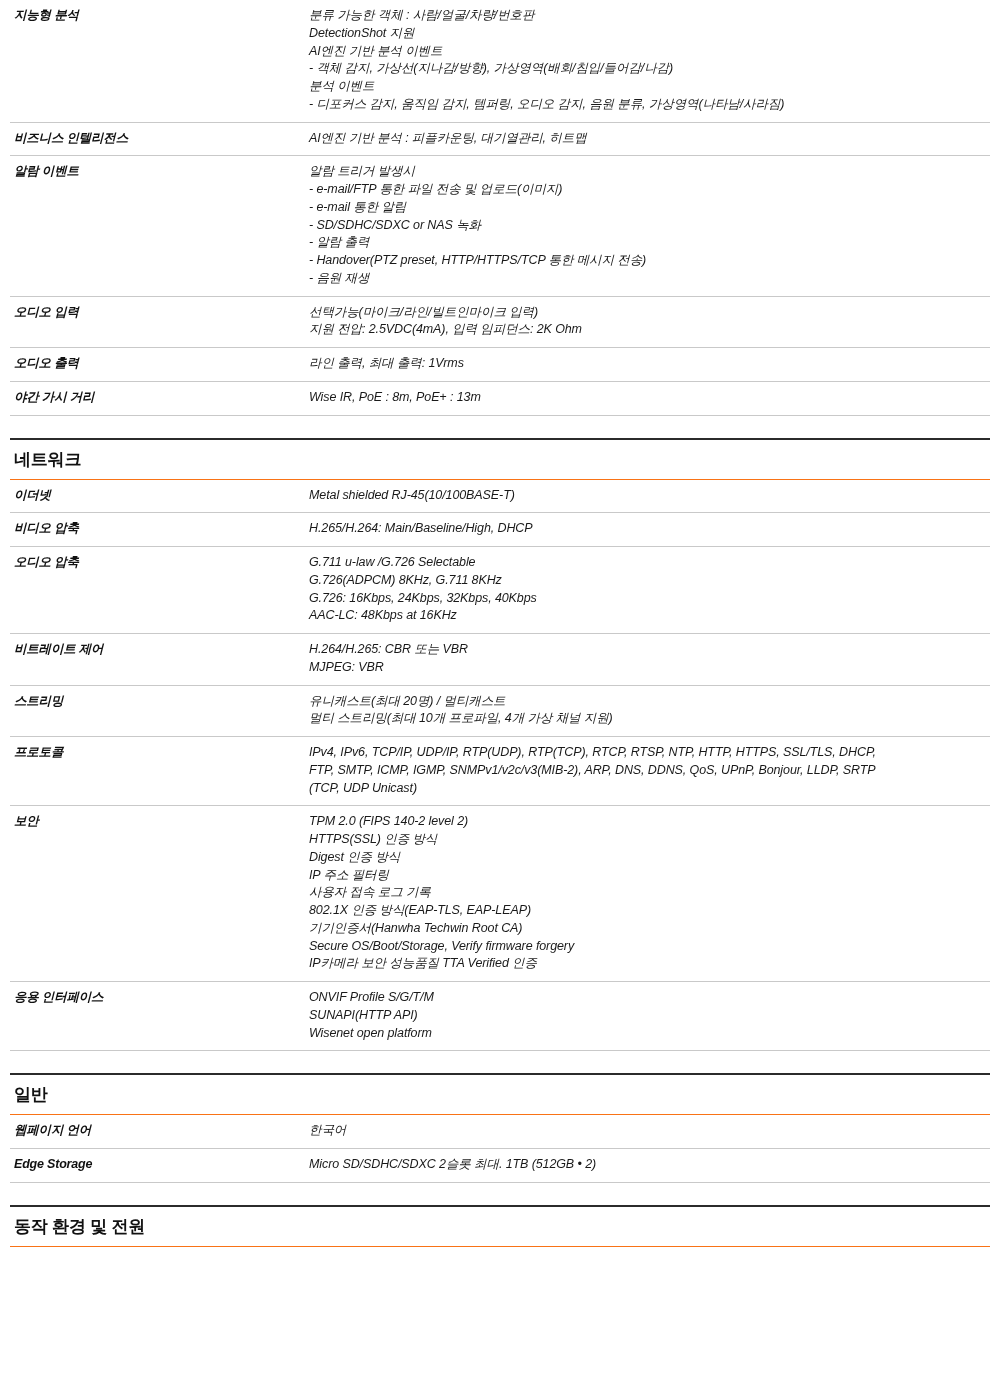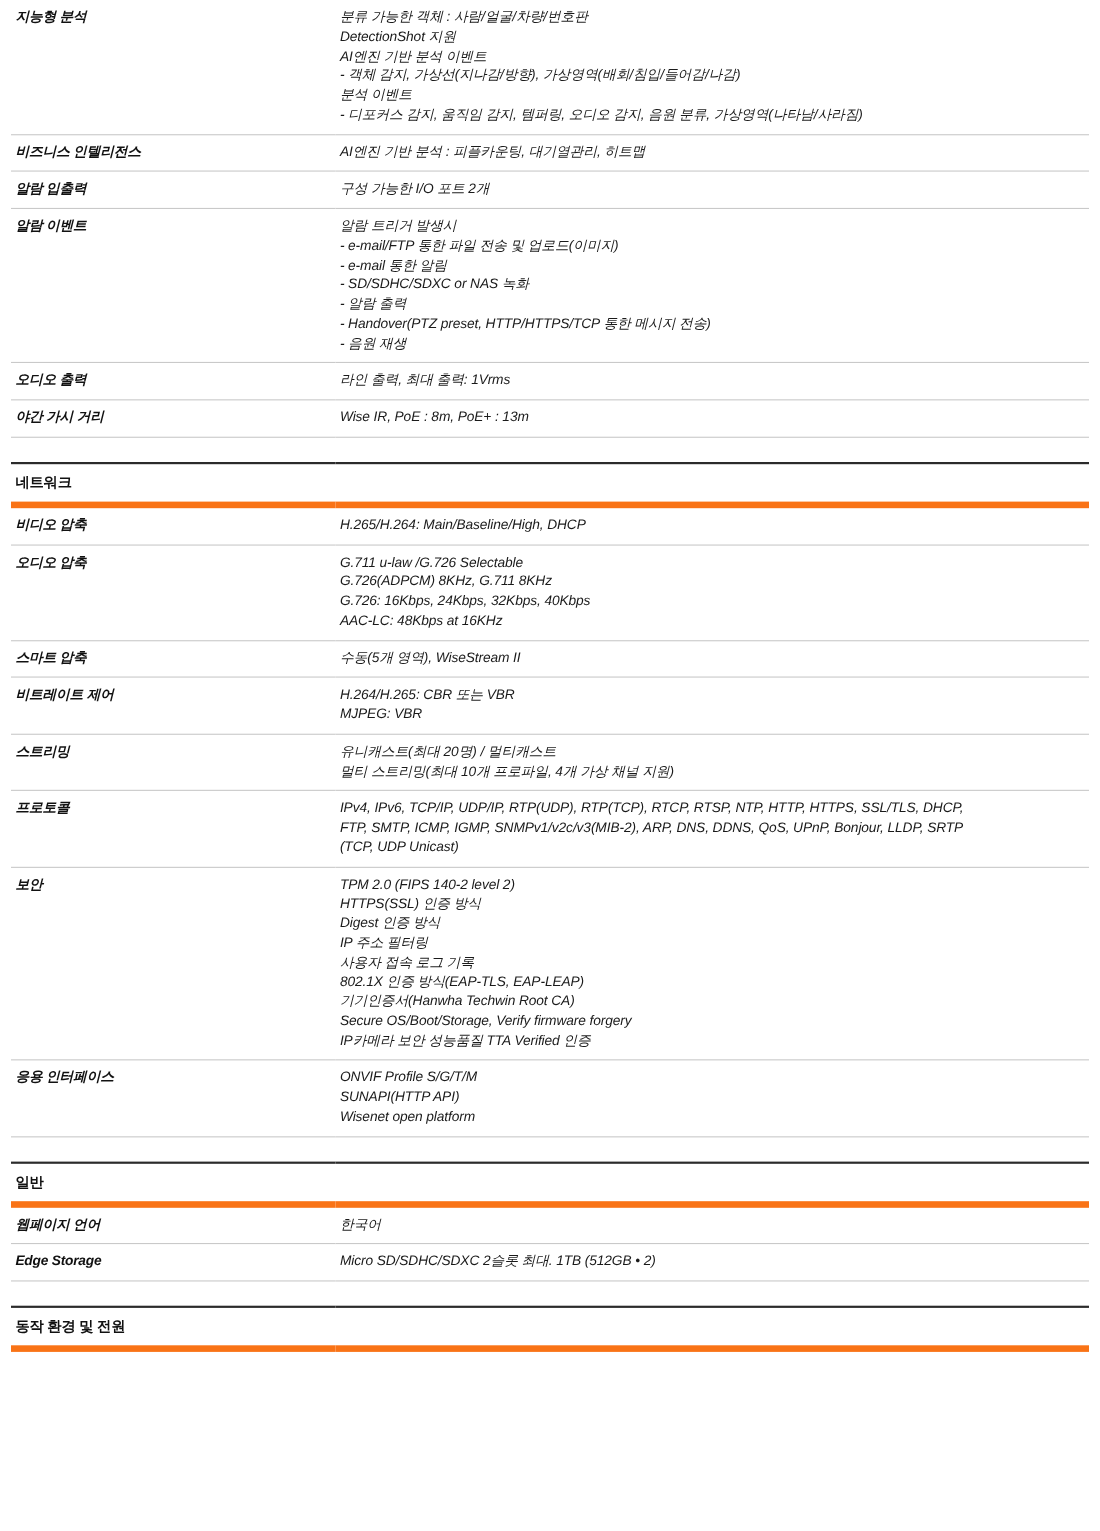--- a/index.html
+++ b/index.html
@@ -46,23 +46,23 @@
   }
 
   
   tr.section-gap > td {
     height: 22px;
     padding: 0;
     border: none;
   }
   tr.section-head > td {
     border-top: 2px solid #2b2b2b;
-    border-bottom: 6px solid #f97316;
+    border-bottom: 1px solid #f97316;
     padding: 8px 4px 8px 4px;
-    font-size: 13px;
+    font-size: 17px;
     font-weight: bold;
     color: #111;
     letter-spacing: -0.2px;
   }
   .val-line { display: block; }
 </style>
 </head>
 <body>
 
 <div class="sheet">
@@ -83,75 +83,76 @@
             <span class="val-line">- 디포커스 감지, 움직임 감지, 템퍼링, 오디오 감지, 음원 분류, 가상영역(나타남/사라짐)</span>
           </td>
         </tr>
         <tr class="row">
           <td class="label">비즈니스 인텔리전스</td>
           <td class="value">
             <span class="val-line">AI엔진 기반 분석 : 피플카운팅, 대기열관리, 히트맵</span>
           </td>
         </tr>
         <tr class="row">
-          <td class="label">알람 입출력</td>
-          <td class="value">
-            <span class="val-line">구성 가능한 I/O 포트 2개</span>
-          </td>
-        </tr>
-        <tr class="row">
           <td class="label">알람 이벤트</td>
           <td class="value">
             <span class="val-line">알람 트리거 발생시</span>
             <span class="val-line">- e-mail/FTP 통한 파일 전송 및 업로드(이미지)</span>
             <span class="val-line">- e-mail 통한 알림</span>
             <span class="val-line">- SD/SDHC/SDXC or NAS 녹화</span>
             <span class="val-line">- 알람 출력</span>
             <span class="val-line">- Handover(PTZ preset, HTTP/HTTPS/TCP 통한 메시지 전송)</span>
             <span class="val-line">- 음원 재생</span>
           </td>
         </tr>
         <tr class="row">
+          <td class="label">오디오 입력</td>
+          <td class="value">
+            <span class="val-line">선택가능(마이크/라인/빌트인마이크 입력)</span>
+            <span class="val-line">지원 전압: 2.5VDC(4mA), 입력 임피던스: 2K Ohm</span>
+          </td>
+        </tr>
+        <tr class="row">
           <td class="label">오디오 출력</td>
           <td class="value">
             <span class="val-line">라인 출력, 최대 출력: 1Vrms</span>
           </td>
         </tr>
         <tr class="row">
           <td class="label">야간 가시 거리</td>
           <td class="value">
             <span class="val-line">Wise IR, PoE : 8m, PoE+ : 13m</span>
           </td>
         </tr>
         <tr class="section-gap">
           <td colspan="2"></td>
         </tr>
         <tr class="section-head">
           <td>네트워크</td>
           <td></td>
+        </tr>
+        <tr class="row">
+          <td class="label">이더넷</td>
+          <td class="value">
+            <span class="val-line">Metal shielded RJ-45(10/100BASE-T)</span>
+          </td>
         </tr>
         <tr class="row">
           <td class="label">비디오 압축</td>
           <td class="value">
             <span class="val-line">H.265/H.264: Main/Baseline/High, DHCP</span>
           </td>
         </tr>
         <tr class="row">
           <td class="label">오디오 압축</td>
           <td class="value">
             <span class="val-line">G.711 u-law /G.726 Selectable</span>
             <span class="val-line">G.726(ADPCM) 8KHz, G.711 8KHz</span>
             <span class="val-line">G.726: 16Kbps, 24Kbps, 32Kbps, 40Kbps</span>
             <span class="val-line">AAC-LC: 48Kbps at 16KHz</span>
-          </td>
-        </tr>
-        <tr class="row">
-          <td class="label">스마트 압축</td>
-          <td class="value">
-            <span class="val-line">수동(5개 영역), WiseStream II</span>
           </td>
         </tr>
         <tr class="row">
           <td class="label">비트레이트 제어</td>
           <td class="value">
             <span class="val-line">H.264/H.265: CBR 또는 VBR</span>
             <span class="val-line">MJPEG: VBR</span>
           </td>
         </tr>
         <tr class="row">

